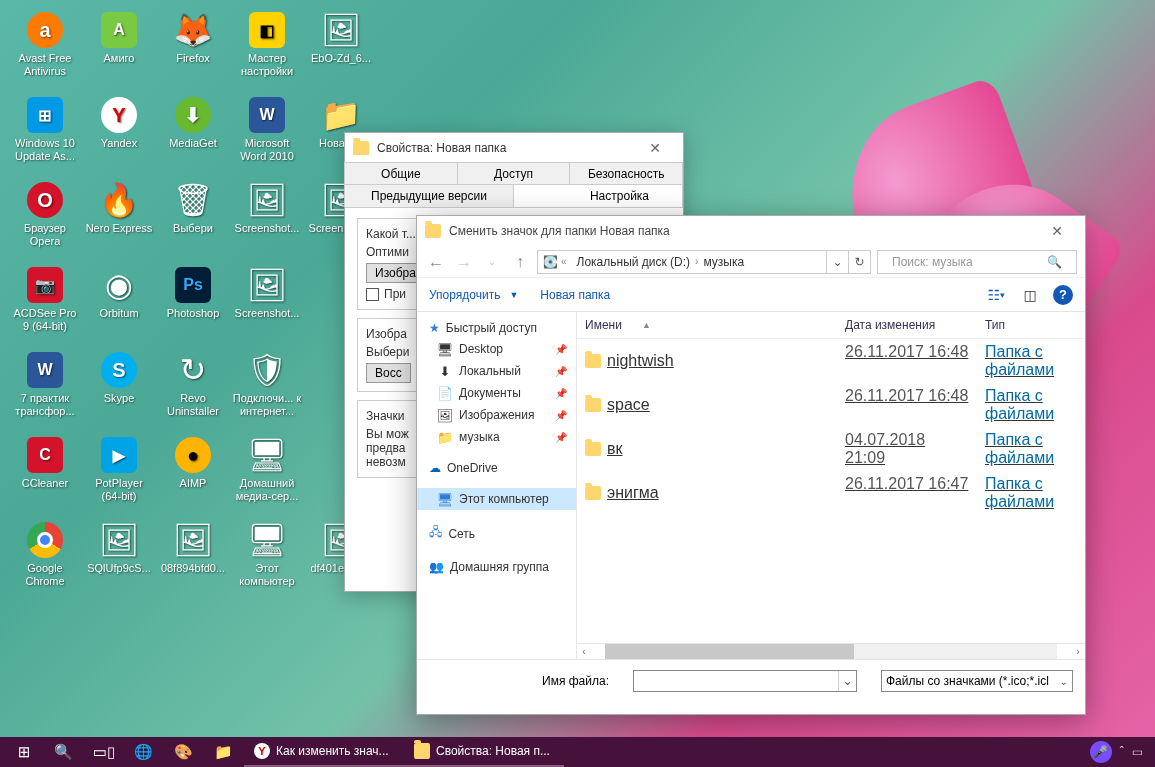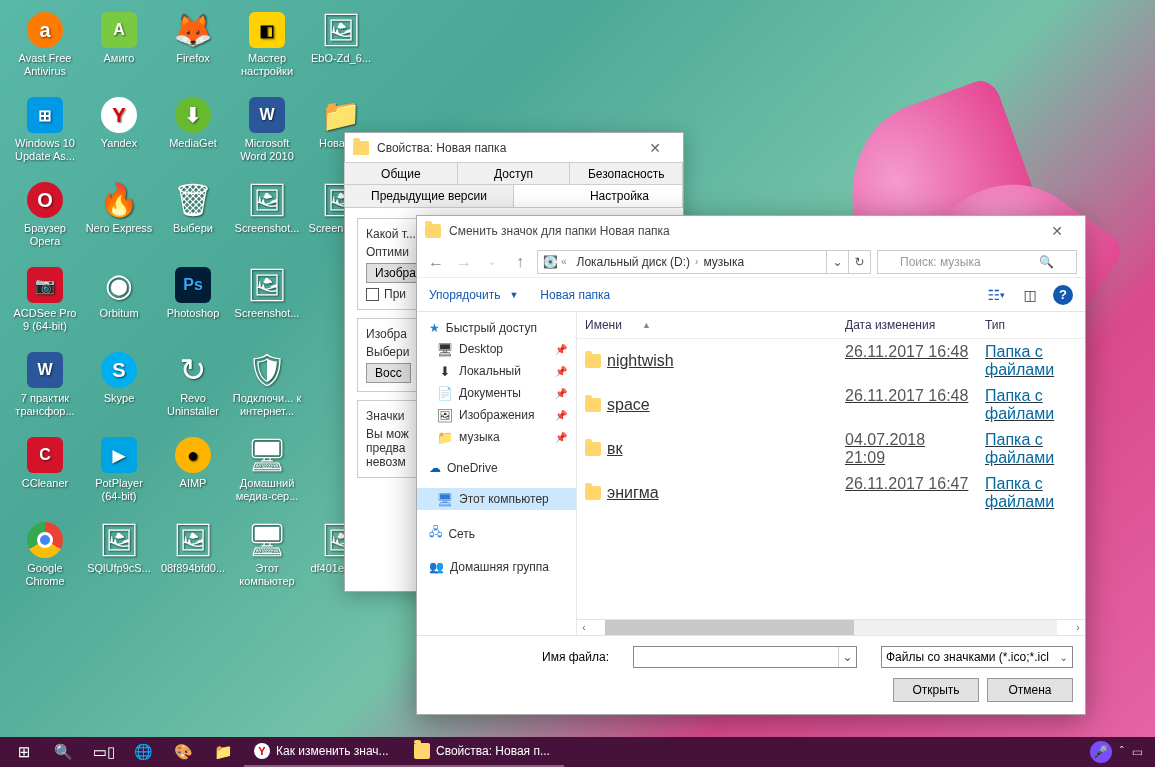--- a/index.html
+++ b/index.html
@@ -32,21 +32,21 @@
 .open-title .folder-ico { width:16px; height:14px; background:#ffd66e; border-radius:2px; margin-right:8px; position:relative;}
 .open-title .folder-ico:before{content:'';position:absolute;top:-3px;left:0;width:7px;height:3px;background:#ffd66e;border-radius:2px 2px 0 0;}
 .open-close { margin-left:auto; width:40px; height:22px; display:flex; align-items:center; justify-content:center; font-size:14px; color:#666; }
 .addr-row { height:32px; display:flex; align-items:center; gap:6px; padding:0 8px; border-bottom:1px solid #eee; }
 .nav-arrow { width:22px; height:22px; display:flex; align-items:center; justify-content:center; color:#888; font-size:16px; }
 .addr-bar { flex:1; height:24px; border:1px solid #ccc; display:flex; align-items:center; font-size:12px; color:#333; }
 .addr-seg { padding:0 5px; display:flex; align-items:center; gap:3px; }
 .addr-sep { color:#888; font-size:10px; }
 .addr-end { margin-left:auto; display:flex; }
 .addr-btn { width:22px; height:22px; display:flex; align-items:center; justify-content:center; color:#555; border-left:1px solid #ccc; }
-.search-bar { width:200px; height:24px; border:1px solid #ccc; display:flex; align-items:center; padding:0 22px; font-size:12px; color:#999; }
+.search-bar { width:200px; height:24px; border:1px solid #ccc; display:flex; align-items:center; padding:0 14px; font-size:12px; color:#999; }
 .search-bar .sicon { margin-left:auto; color:#666; }
 .cmd-row { height:34px; display:flex; align-items:center; padding:0 12px; border-bottom:1px solid #e4e4e4; font-size:12px; }
 .cmd-link { color:#1259b3; margin-right:22px; display:flex; align-items:center; gap:9px; }
 .cmd-right { margin-left:auto; display:flex; align-items:center; gap:12px; }
 .cmd-ico { width:22px; height:22px; display:flex; align-items:center; justify-content:center; color:#1259b3; font-size:14px; }
 .help-ico { width:20px; height:20px; border-radius:50%; background:#1259b3; color:#fff; display:flex; align-items:center; justify-content:center; font-weight:bold; font-size:13px;}
 .explorer-body { flex:1; display:flex; min-height:0; }
 .nav-pane { width:160px; border-right:1px solid #e8e8e8; padding:6px 0; font-size:12px; overflow:hidden; }
 .nav-item { display:flex; align-items:center; gap:6px; padding:3px 8px 3px 20px; color:#333; }
 .nav-item.selected { background:#cce8ff; }
@@ -487,24 +487,20 @@
     <div class="fn-row">
       <span class="fn-label">Имя файла:</span>
       <div class="fn-input">
           <span class="dd">⌄</span>
         </div>
       <div class="filter-sel">
           <span>Файлы со значками (*.ico;*.icl</span>
           <span class="dd">⌄</span>
         </div>
     </div>
-    <div class="action-row">
-      <div class="win-btn">Открыть</div>
-      <div class="win-btn">Отмена</div>
-    </div>
   </div>
 </div>
 
 <div class="taskbar">
   <div class="tb-btn">⊞</div>
   <div class="tb-btn">🔍</div>
   <div class="tb-btn">▭▯</div>
   <div class="tb-btn">🌐</div>
   <div class="tb-btn">🎨</div>
   <div class="tb-btn">📁</div>

